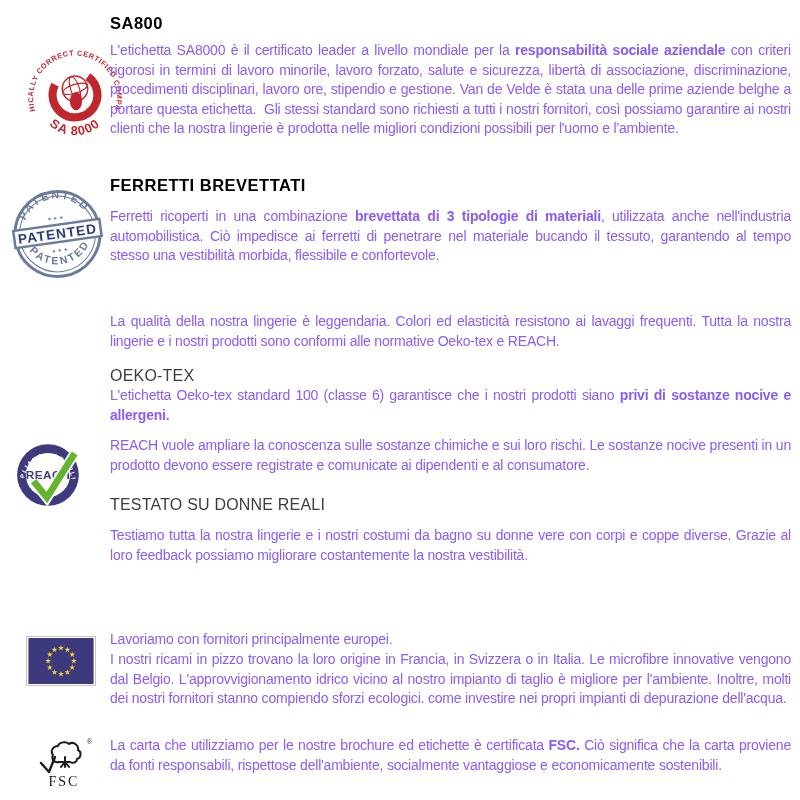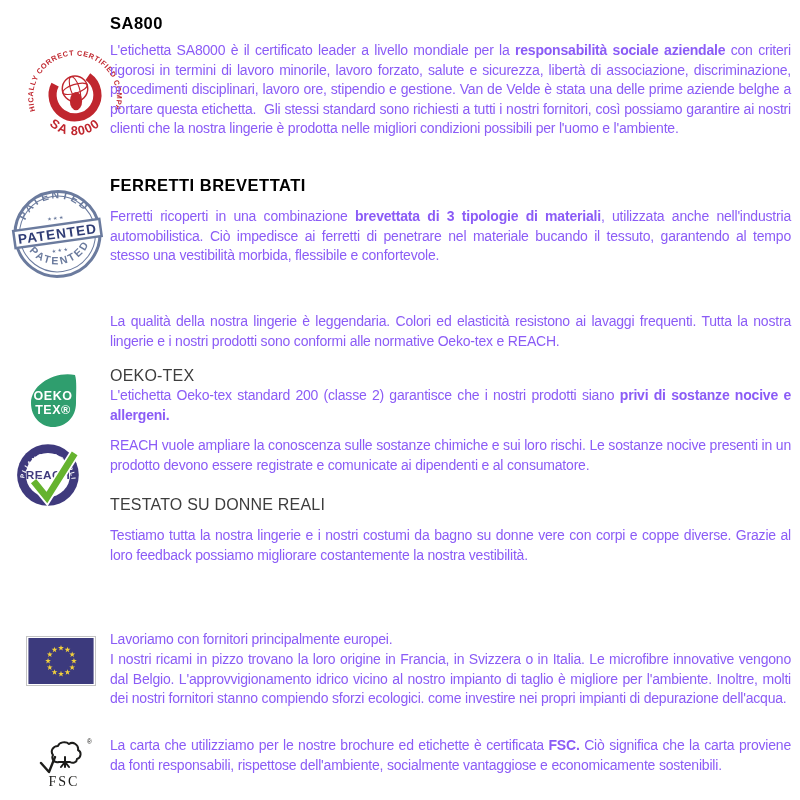--- a/index.html
+++ b/index.html
@@ -56,27 +56,20 @@
           <textPath href="#pat-bot" startOffset="50%">PATENTED</textPath>
         </text>
         <text x="47" y="31" font-size="5" text-anchor="middle" fill="#6b7b9e">★ ★ ★</text>
         <rect x="4" y="36" width="86" height="17" fill="#fdfdfd" stroke-width="2.5" stroke="#6b7b9e"></rect>
         <text x="47" y="49.5" font-size="13.5" font-weight="bold" letter-spacing="1" text-anchor="middle" fill="#2e3b74">PATENTED</text>
         <text x="47" y="63" font-size="5" text-anchor="middle" fill="#6b7b9e">★ ★ ★</text>
       </g>
     </svg>
   </div>
 
-  <div class="icon" style="left:26px;top:372px;width:54px;height:58px">
-    <svg viewBox="0 0 54 58">
-      <path d="M49,3 C28,-1 5,13 5,31 C5,45 15,55 27,55 C40,55 50,45 50,31 C50,20 51,9 49,3 Z" fill="#2f9e6e"></path>
-      <text x="27" y="28" font-size="12.5" font-weight="bold" letter-spacing="0.5" text-anchor="middle" fill="#ffffff">OEKO</text>
-      <text x="27" y="42" font-size="12.5" font-weight="bold" letter-spacing="0.5" text-anchor="middle" fill="#ffffff">TEX®</text>
-    </svg>
-  </div>
 
   <div class="icon" style="left:13px;top:440px;width:74px;height:72px">
     <svg viewBox="0 0 72 70">
       <defs>
         <path id="reach-top" d="M 11,40 A 23,23 0 1 1 57,40" fill="none"></path>
         <path id="reach-bot" d="M 13,28 A 23,23 0 0 0 55,28" fill="none"></path>
       </defs>
       <circle cx="34" cy="34" r="30" fill="#3f3a7d"></circle>
       <circle cx="34" cy="34" r="21.5" fill="#ffffff"></circle>
       <text font-size="6" font-weight="bold" letter-spacing="1.2" fill="#ffffff" text-anchor="middle">
@@ -128,21 +121,21 @@
 
   <h2 class="h" style="top:13px">SA800</h2>
   <p class="para" style="top:41px"><span>L'etichetta SA8000 è il certificato leader a livello mondiale per la </span><span class="b">responsabilità sociale aziendale</span><span> con criteri rigorosi in termini di lavoro minorile, lavoro forzato, salute e sicurezza, libertà di associazione, discriminazione, procedimenti disciplinari, lavoro ore, stipendio e gestione. Van de Velde è stata una delle prime aziende belghe a portare questa etichetta.&nbsp; Gli stessi standard sono richiesti a tutti i nostri fornitori, così possiamo garantire ai nostri clienti che la nostra lingerie è prodotta nelle migliori condizioni possibili per l'uomo e l'ambiente.</span></p>
 
   <h2 class="h" style="top:175px">FERRETTI BREVETTATI</h2>
   <p class="para" style="top:207px"><span>Ferretti ricoperti in una combinazione </span><span class="b">brevettata di 3 tipologie di materiali</span><span>, utilizzata anche nell'industria automobilistica. Ciò impedisce ai ferretti di penetrare nel materiale bucando il tessuto, garantendo al tempo stesso una vestibilità morbida, flessibile e confortevole.</span></p>
 
   <p class="para" style="top:312px"><span>La qualità della nostra lingerie è leggendaria. Colori ed elasticità resistono ai lavaggi frequenti. Tutta la nostra lingerie e i nostri prodotti sono conformi alle normative Oeko-tex e REACH.</span></p>
 
   <div class="label" style="top:366px">OEKO-TEX</div>
-  <p class="para" style="top:386px"><span>L'etichetta Oeko-tex standard 200 (classe 2) garantisce che i nostri prodotti siano </span><span class="b">privi di sostanze nocive e allergeni.</span></p>
+  <p class="para" style="top:386px"><span>L'etichetta Oeko-tex standard 100 (classe 6) garantisce che i nostri prodotti siano </span><span class="b">privi di sostanze nocive e allergeni.</span></p>
 
   <p class="para" style="top:436px"><span>REACH vuole ampliare la conoscenza sulle sostanze chimiche e sui loro rischi. Le sostanze nocive presenti in un prodotto devono essere registrate e comunicate ai dipendenti e al consumatore.</span></p>
 
   <div class="label" style="top:495px">TESTATO SU DONNE REALI</div>
   <p class="para" style="top:526px"><span>Testiamo tutta la nostra lingerie e i nostri costumi da bagno su donne vere con corpi e coppe diverse. Grazie al loro feedback possiamo migliorare costantemente la nostra vestibilità.</span></p>
 
   <p class="para nojust" style="top:630px"><span>Lavoriamo con fornitori principalmente europei.</span></p>
   <p class="para" style="top:650px"><span>I nostri ricami in pizzo trovano la loro origine in Francia, in Svizzera o in Italia. Le microfibre innovative vengono dal Belgio. L'approvvigionamento idrico vicino al nostro impianto di taglio è migliore per l'ambiente. Inoltre, molti dei nostri fornitori stanno compiendo sforzi ecologici. come investire nei propri impianti di depurazione dell'acqua.</span></p>
 
   <p class="para" style="top:736px"><span>La carta che utilizziamo per le nostre brochure ed etichette è certificata </span><span class="b">FSC.</span><span> Ciò significa che la carta proviene da fonti responsabili, rispettose dell'ambiente, socialmente vantaggiose e economicamente sostenibili.</span></p>

